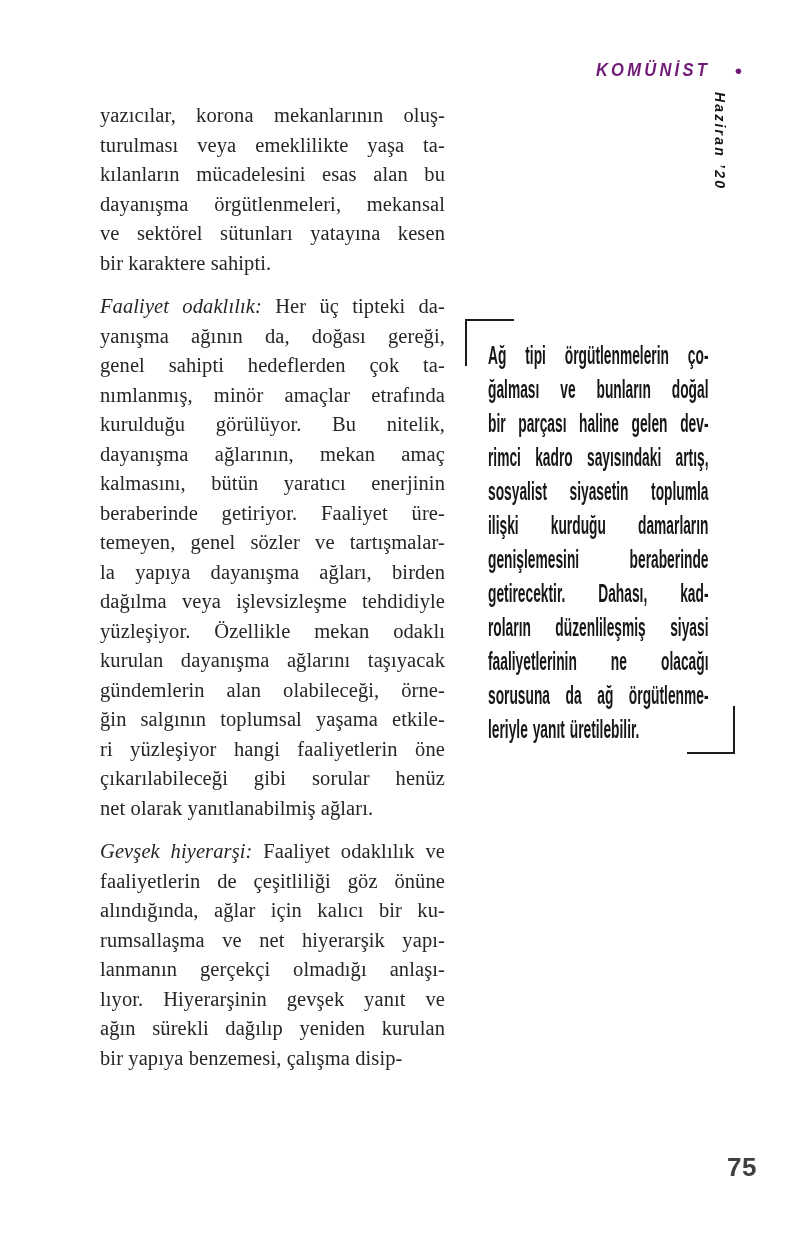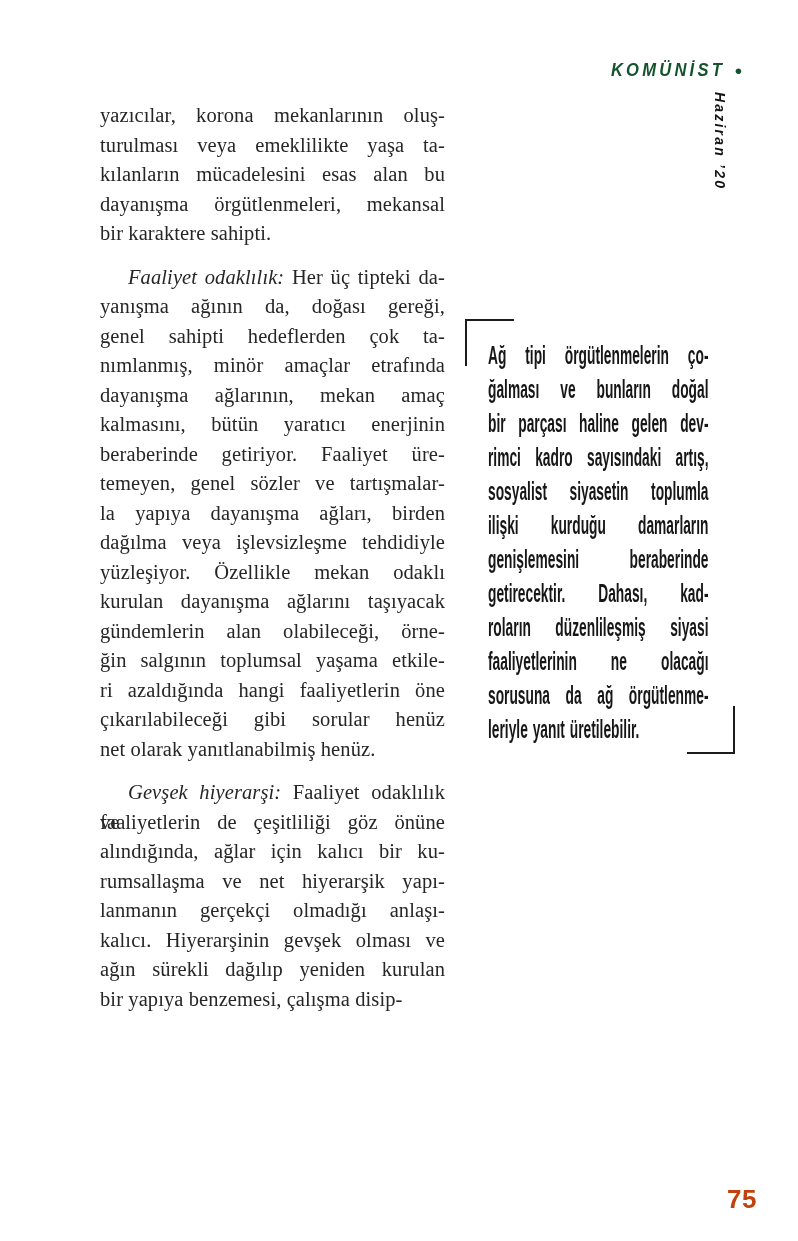--- a/index.html
+++ b/index.html
@@ -6,23 +6,23 @@
   #page{
     position:relative;
     width:798px;height:1241px;
     background:#ffffff;
     overflow:hidden;
     font-family:"Liberation Serif", serif;
   }
   
   .masthead{
     position:absolute;top:60px;right:56px;
-    display:flex;align-items:center;gap:10px;
+    display:flex;align-items:center;gap:25px;
     font-family:"Liberation Sans", sans-serif;
-    color:#14532d;
+    color:#701a75;
   }
   .masthead .mag{
     font-size:18px;font-weight:bold;font-style:italic;
     letter-spacing:3.5px;
     transform:scaleX(0.92);transform-origin:right center;
   }
   .masthead .dot{font-size:21px;line-height:1;font-style:normal;}
   .issue-vertical{
     position:absolute;top:92px;left:712px;height:140px;
     writing-mode:vertical-rl;text-orientation:mixed;
@@ -36,21 +36,21 @@
     position:absolute;left:100px;top:101px;width:345px;
     font-size:20.5px;line-height:29.5px;color:#262626;
     letter-spacing:0.1px;
   }
   .para{margin:0 0 14px 0;}
   .bline{
     text-align:justify;text-align-last:justify;
     white-space:normal;height:29.5px;overflow:visible;
   }
   .bline.lastline{text-align-last:left;}
-  .bline i{font-style:italic;margin-left:28px;}
+  .bline i{font-style:italic;}
   
   .quote-open{
     position:absolute;left:465px;top:319px;
     width:47px;height:45px;
     border-top:2px solid #1c1c1c;border-left:2px solid #1c1c1c;
   }
   .quote-close{
     position:absolute;left:687px;top:706px;
     width:46px;height:46px;
     border-right:2px solid #1c1c1c;border-bottom:2px solid #1c1c1c;
@@ -61,71 +61,72 @@
     font-family:"Liberation Sans", sans-serif;
     font-weight:bold;font-size:26.5px;line-height:34px;
     color:#161616;word-spacing:2px;
   }
   .qline{text-align:justify;text-align-last:justify;height:34px;}
   .qline.lastline{text-align-last:left;}
   
   .page-num{
     position:absolute;left:727px;top:1152px;
     font-family:"Liberation Sans", sans-serif;
-    font-weight:bold;font-size:26px;color:#c2410c;
+    font-weight:bold;font-size:26px;color:#404040;
     letter-spacing:0.5px;
-    margin-top:32px;
   }
 </style>
 </head>
 <body>
 
 <div id="page">
 
   <div class="masthead">
     <span class="mag">KOMÜNİST</span>
     <span class="dot">•</span>
   </div>
 
   <div class="issue-vertical">Haziran ’20</div>
 
   <div class="body-col">
       <div class="para">
         <div class="bline">yazıcılar, korona mekanlarının oluş-</div>
         <div class="bline">turulması veya emeklilikte yaşa ta-</div>
         <div class="bline">kılanların mücadelesini esas alan bu</div>
         <div class="bline">dayanışma örgütlenmeleri, mekansal</div>
+        <div class="bline">ve sektörel sütunları yatayına kesen</div>
         <div class="bline lastline">bir karaktere sahipti.</div>
       </div>
       <div class="para">
         <div class="bline"><i>Faaliyet odaklılık:</i> Her üç tipteki da-</div>
         <div class="bline">yanışma ağının da, doğası gereği,</div>
         <div class="bline">genel sahipti hedeflerden çok ta-</div>
         <div class="bline">nımlanmış, minör amaçlar etrafında</div>
+        <div class="bline">kurulduğu görülüyor. Bu nitelik,</div>
         <div class="bline">dayanışma ağlarının, mekan amaç</div>
         <div class="bline">kalmasını, bütün yaratıcı enerjinin</div>
         <div class="bline">beraberinde getiriyor. Faaliyet üre-</div>
         <div class="bline">temeyen, genel sözler ve tartışmalar-</div>
         <div class="bline">la yapıya dayanışma ağları, birden</div>
         <div class="bline">dağılma veya işlevsizleşme tehdidiyle</div>
         <div class="bline">yüzleşiyor. Özellikle mekan odaklı</div>
         <div class="bline">kurulan dayanışma ağlarını taşıyacak</div>
         <div class="bline">gündemlerin alan olabileceği, örne-</div>
         <div class="bline">ğin salgının toplumsal yaşama etkile-</div>
-        <div class="bline">ri azaldığında hangi faaliyetlerin öne</div>
+        <div class="bline">ri yüzleşiyor hangi faaliyetlerin öne</div>
         <div class="bline">çıkarılabileceği gibi sorular henüz</div>
-        <div class="bline lastline">net olarak yanıtlanabilmiş henüz.</div>
+        <div class="bline lastline">net olarak yanıtlanabilmiş ağları.</div>
       </div>
       <div class="para">
         <div class="bline"><i>Gevşek hiyerarşi:</i> Faaliyet odaklılık ve</div>
         <div class="bline">faaliyetlerin de çeşitliliği göz önüne</div>
         <div class="bline">alındığında, ağlar için kalıcı bir ku-</div>
         <div class="bline">rumsallaşma ve net hiyerarşik yapı-</div>
         <div class="bline">lanmanın gerçekçi olmadığı anlaşı-</div>
-        <div class="bline">kalıcı. Hiyerarşinin gevşek olması ve</div>
+        <div class="bline">lıyor. Hiyerarşinin gevşek yanıt ve</div>
         <div class="bline">ağın sürekli dağılıp yeniden kurulan</div>
         <div class="bline lastline">bir yapıya benzemesi, çalışma disip-</div>
       </div>
     </div>
 
   <div class="quote-open"></div>
   <div class="pullquote">
       <div class="qline">Ağ tipi örgütlenmelerin ço-</div>
       <div class="qline">ğalması ve bunların doğal</div>
       <div class="qline">bir parçası haline gelen dev-</div>

